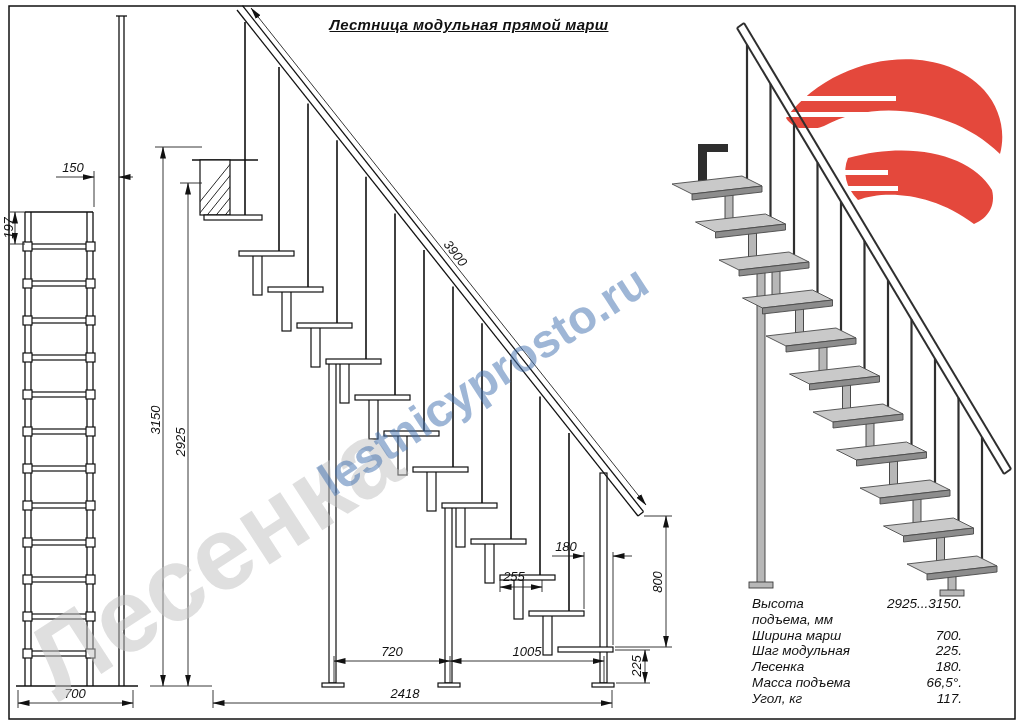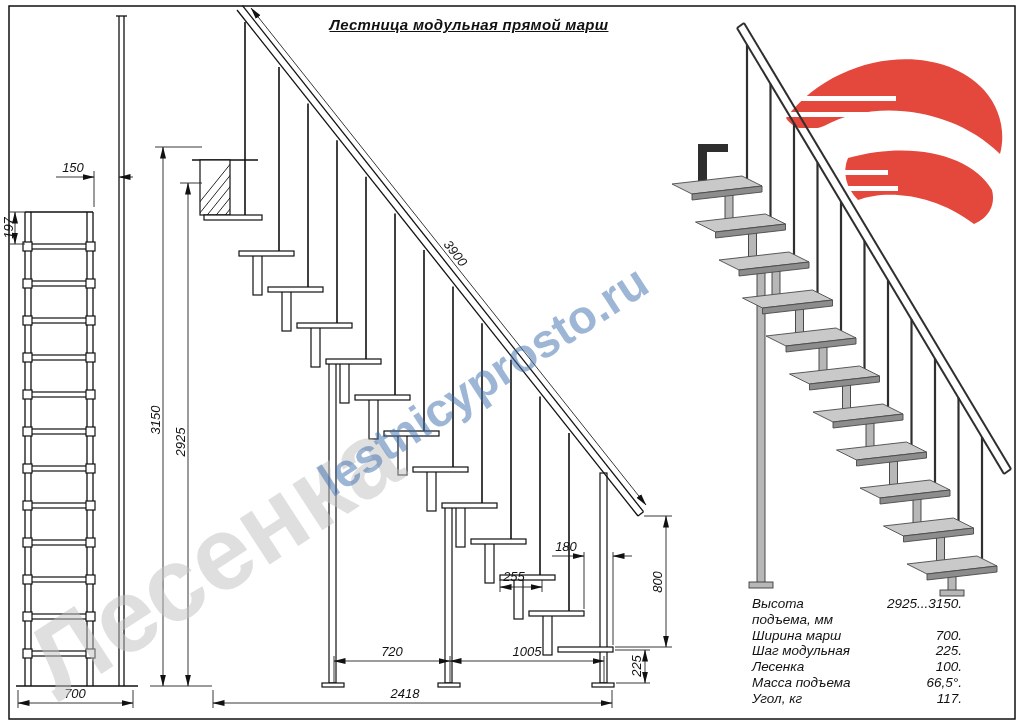--- a/index.html
+++ b/index.html
@@ -314,21 +314,21 @@
   <div class="row">
     <span class="lbl">Ширина марш</span>
     <span class="val">700.</span>
   </div>
   <div class="row">
     <span class="lbl">Шаг модульная</span>
     <span class="val">225.</span>
   </div>
   <div class="row">
     <span class="lbl">Лесенка</span>
-    <span class="val">100.</span>
+    <span class="val">180.</span>
   </div>
   <div class="row">
     <span class="lbl">Масса подъема</span>
     <span class="val">66,5°.</span>
   </div>
   <div class="row">
     <span class="lbl">Угол, кг</span>
     <span class="val">117.</span>
   </div>
 </div>

